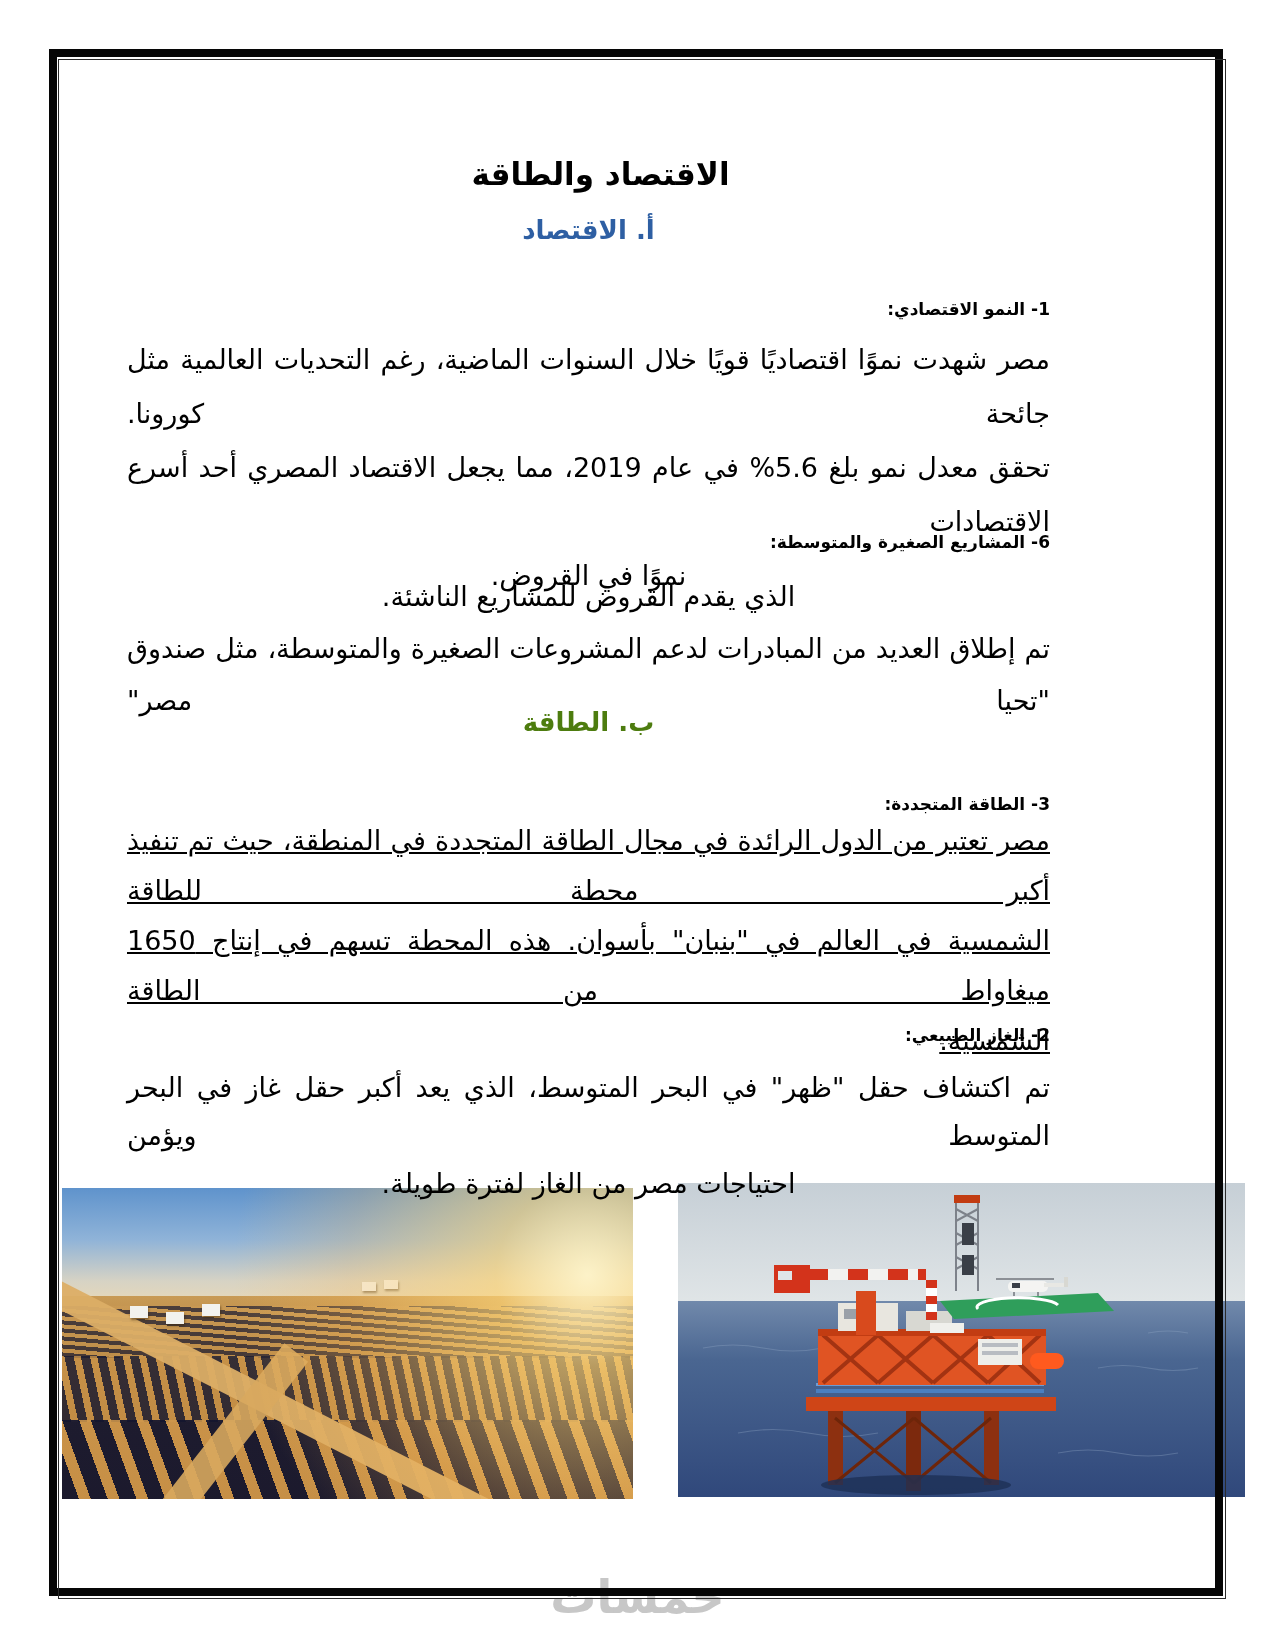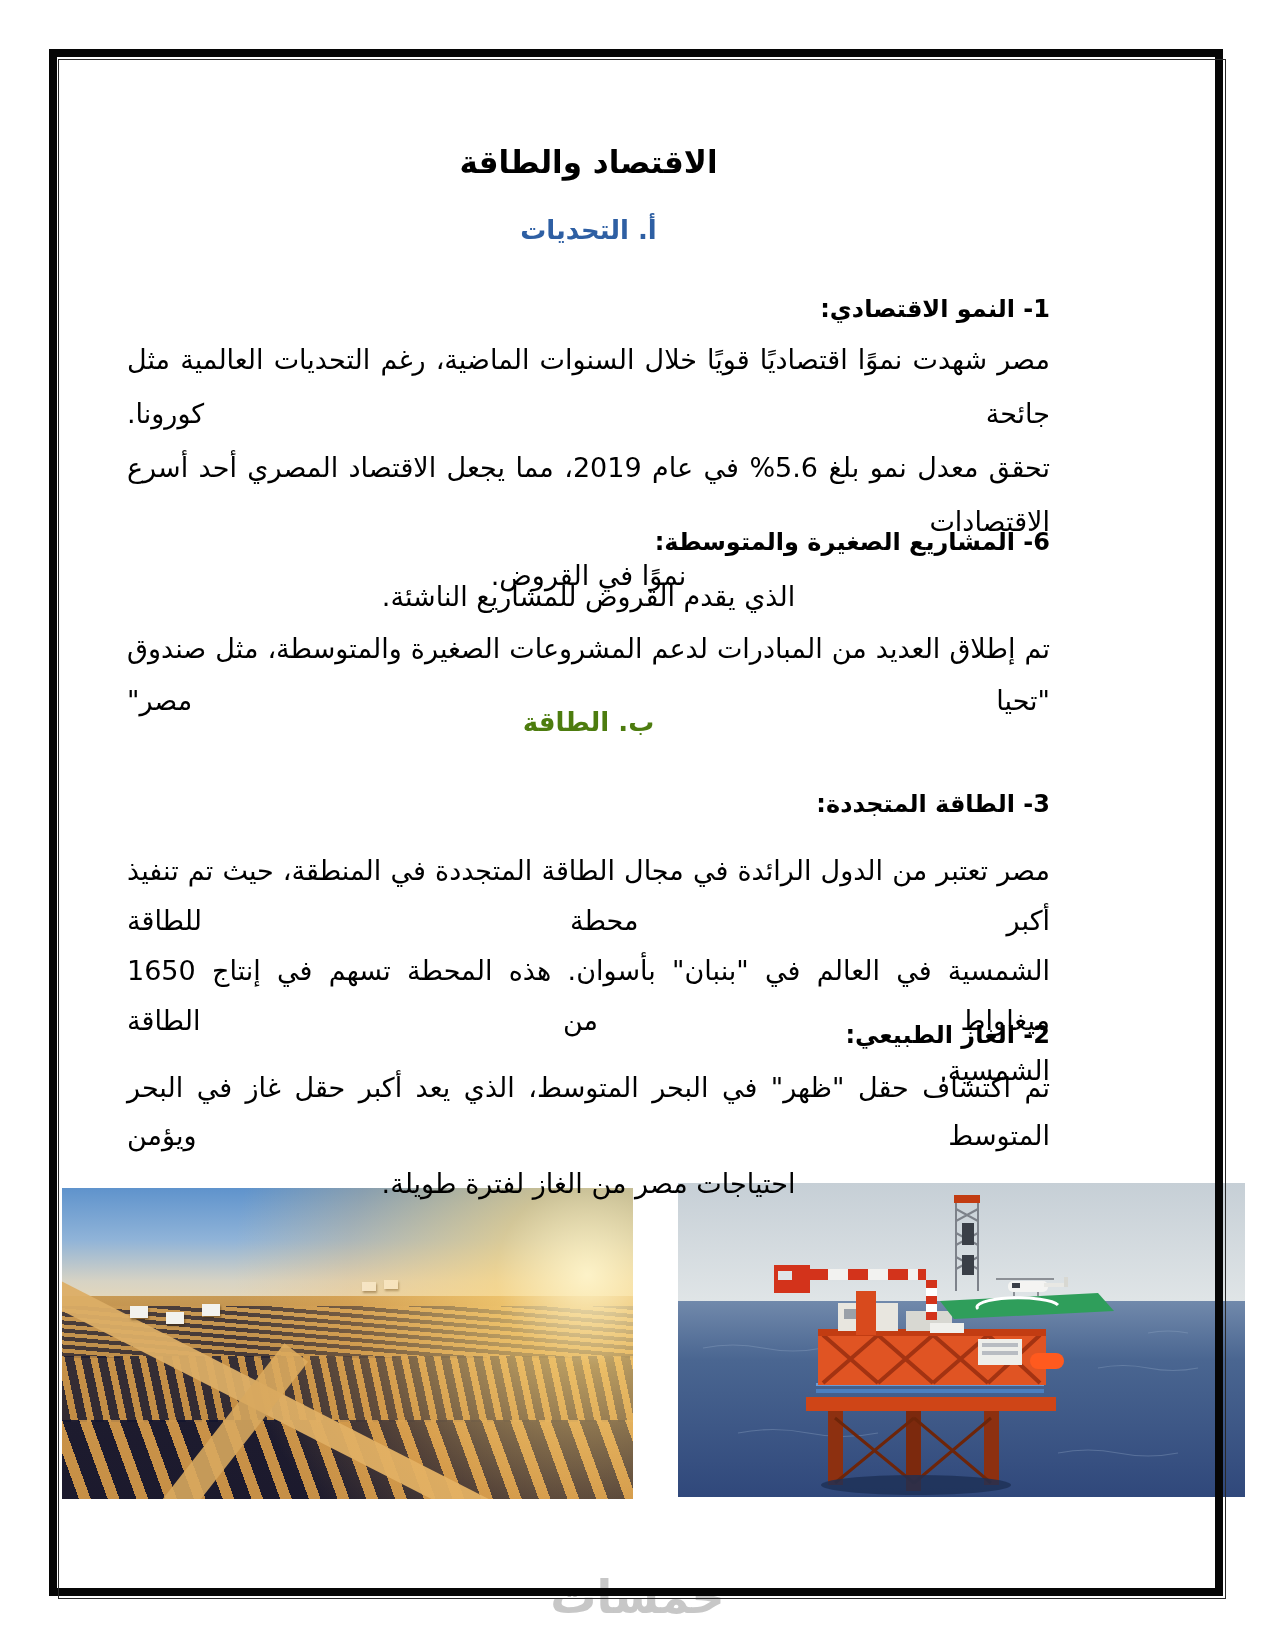--- a/index.html
+++ b/index.html
@@ -7,25 +7,25 @@
         font-family:"DejaVu Sans",sans-serif;}
   
   .frame-thick{position:absolute;left:49px;top:49px;width:1174px;height:1547px;
         border:8px solid #060606;box-sizing:border-box;z-index:6;pointer-events:none;}
   .frame-thin{position:absolute;left:58px;top:59px;width:1168px;height:1540px;
         border:1px solid #2a2a2a;box-sizing:border-box;z-index:6;pointer-events:none;}
   
   .content{position:absolute;left:127px;top:0;width:923px;height:1650px;z-index:3;
         direction:rtl;color:#000;}
   .doc-title{position:absolute;left:0;width:100%;text-align:center;font-weight:bold;
-        font-size:31px;line-height:48px;margin:0;}
+        font-size:31px;line-height:48px;margin:12px;}
   .sub-title{position:absolute;left:0;width:100%;text-align:center;font-weight:bold;
         font-size:26px;line-height:44px;margin:0;}
   .sec-heading{position:absolute;left:0;width:100%;text-align:right;font-weight:bold;
-        font-size:24px;line-height:42px;margin:0;}
+        font-size:17px;line-height:42px;margin:0;}
   .para{position:absolute;left:0;width:100%;}
   .line{font-size:27px;white-space:nowrap;}
   .line--fill{text-align:justify;text-align-last:justify;white-space:normal;}
   .line--center{text-align:center;}
   .line--right{text-align:right;}
   
   .watermark{position:absolute;left:0;top:1570px;width:1275px;text-align:center;z-index:1;
         font-size:46px;font-weight:bold;color:#c7c7c7;direction:rtl;}
   
   .photo{position:absolute;overflow:hidden;z-index:2;}
@@ -161,39 +161,39 @@
     </svg>
   </div>
 
   <div class="frame-thick"></div>
   <div class="frame-thin"></div>
 
   <div class="content">
 
     <h1 class="doc-title" style="top:138px;">الاقتصاد والطاقة</h1>
 
-    <h2 class="sub-title" style="top:208px;color:#2E5FA3;">أ. التحديات</h2>
+    <h2 class="sub-title" style="top:208px;color:#2E5FA3;">أ. الاقتصاد</h2>
 
     <h3 class="sec-heading" style="top:288px;">1- النمو الاقتصادي:</h3>
     <div class="para" style="top:333px;line-height:54px;">
       <div class="line line--fill">مصر شهدت نموًا اقتصاديًا قويًا خلال السنوات الماضية، رغم التحديات العالمية مثل جائحة كورونا.</div>
       <div class="line line--fill">تحقق معدل نمو بلغ 5.6% في عام 2019، مما يجعل الاقتصاد المصري أحد أسرع الاقتصادات</div>
       <div class="line line--center">نموًا في القروض.</div>
     </div>
 
     <h3 class="sec-heading" style="top:521px;">6- المشاريع الصغيرة والمتوسطة:</h3>
     <div class="para" style="top:571px;line-height:52px;">
       <div class="line line--center">الذي يقدم القروض للمشاريع الناشئة.</div>
       <div class="line line--fill">تم إطلاق العديد من المبادرات لدعم المشروعات الصغيرة والمتوسطة، مثل صندوق "تحيا مصر"</div>
     </div>
 
     <h2 class="sub-title" style="top:700px;color:#4d7c0f;">ب. الطاقة</h2>
 
     <h3 class="sec-heading" style="top:783px;">3- الطاقة المتجددة:</h3>
-    <div class="para" style="top:846px;line-height:50px;">
+    <div class="para" style="top:816px;line-height:50px;text-decoration:underline;">
       <div class="line line--fill">مصر تعتبر من الدول الرائدة في مجال الطاقة المتجددة في المنطقة، حيث تم تنفيذ أكبر محطة للطاقة</div>
       <div class="line line--fill">الشمسية في العالم في "بنبان" بأسوان. هذه المحطة تسهم في إنتاج 1650 ميغاواط من الطاقة</div>
       <div class="line line--right">الشمسية.</div>
     </div>
 
     <h3 class="sec-heading" style="top:1014px;">2- الغاز الطبيعي:</h3>
     <div class="para" style="top:1064px;line-height:48px;">
       <div class="line line--fill">تم اكتشاف حقل "ظهر" في البحر المتوسط، الذي يعد أكبر حقل غاز في البحر المتوسط ويؤمن</div>
       <div class="line line--center">احتياجات مصر من الغاز لفترة طويلة.</div>
     </div>

